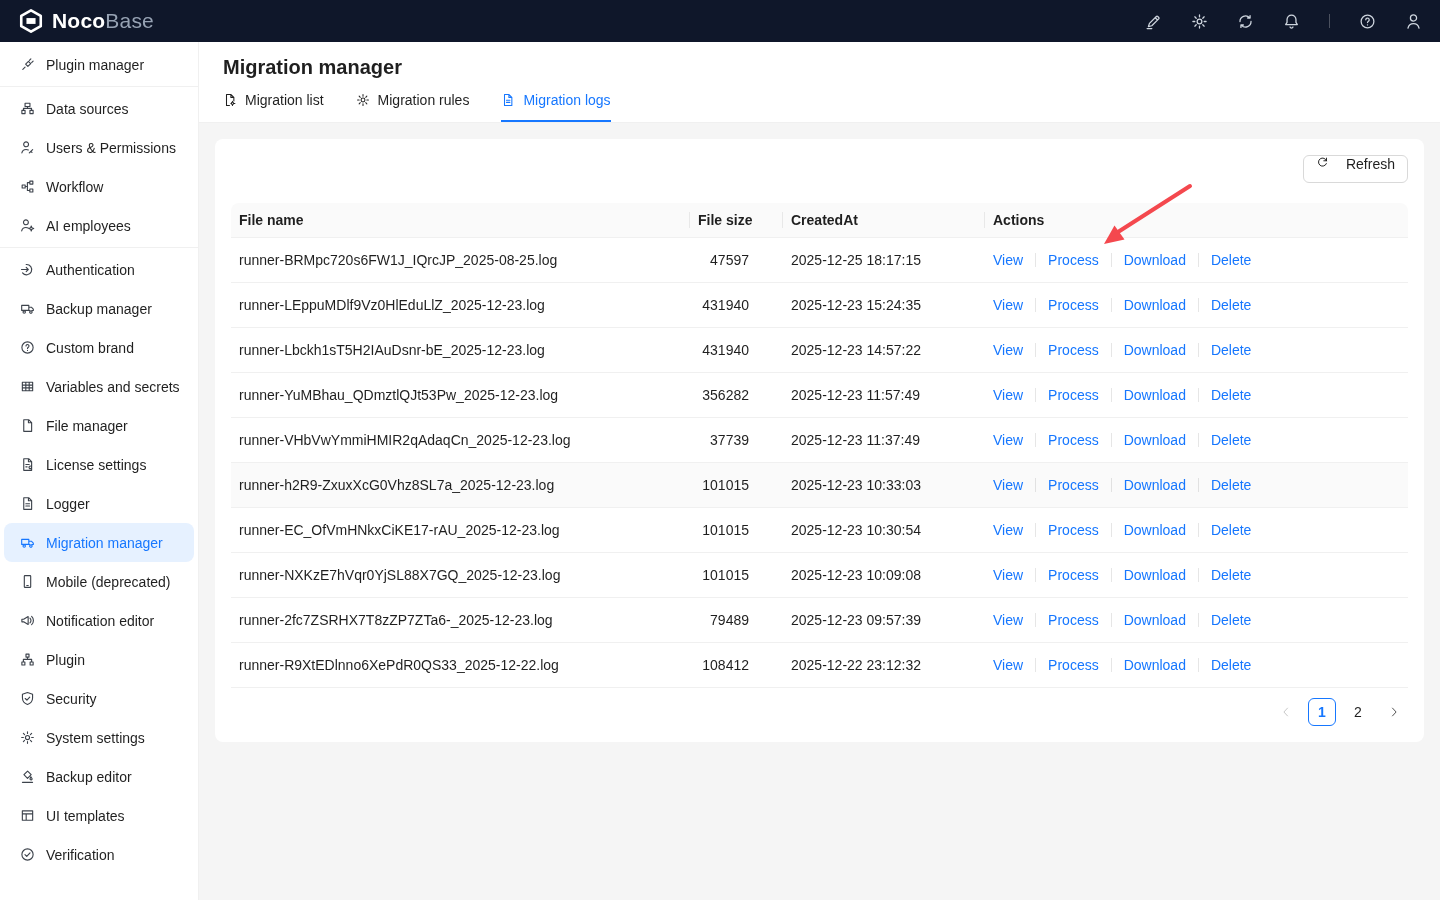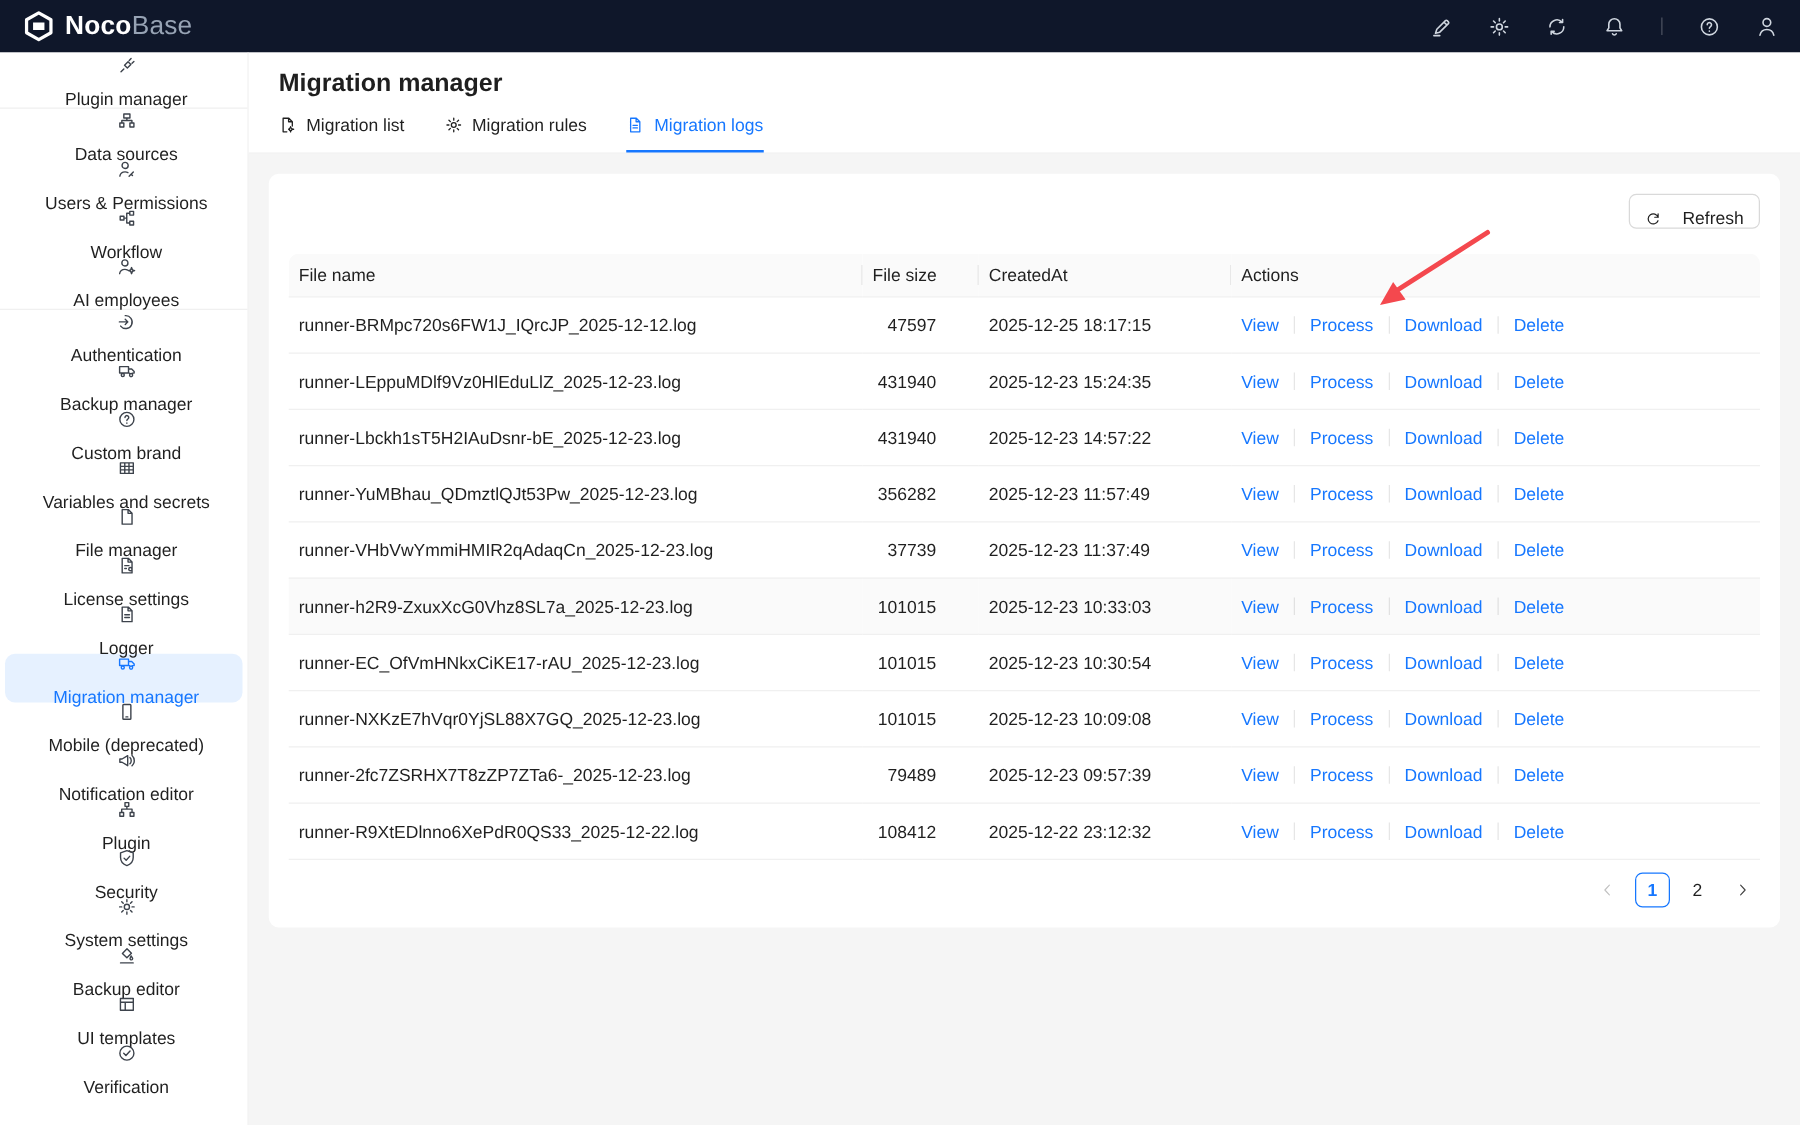--- a/index.html
+++ b/index.html
@@ -16,49 +16,49 @@
   .brand-light { color:#97a3b4; font-weight:400; }
   .topbar-actions { display:flex; align-items:center; gap:29px; }
   .top-icon { width:17px; height:17px; color:#cfd6df; cursor:pointer; display:inline-flex; }
   .top-icon svg { width:100%; height:100%; }
   .top-divider { width:1px; height:14px; background:rgba(255,255,255,0.25); }
 
   
   .sidebar { position:absolute; left:0; top:42px; width:199px; height:858px; background:#fff;
     border-right:1px solid #f0f0f0; padding-top:3px; }
   .side-item { height:39px; display:flex; align-items:center; gap:11px; padding:0 12px 0 16px;
-    margin:0 4px; border-radius:8px; cursor:pointer; color:rgba(0,0,0,0.88);flex-direction:column; }
+    margin:0 4px; border-radius:8px; cursor:pointer; color:rgba(0,0,0,0.88); }
   .side-item .icon { width:15px; height:15px; color:#3d434c; flex:none; display:inline-flex; }
   .side-item .icon svg { width:100%; height:100%; }
   .side-item.active { background:#e6f1ff; color:#1677ff; }
   .side-item.active .icon { color:#1677ff; }
   .side-divider { height:1px; background:#f0f0f0; margin:2px 0; }
 
   
   .main { position:absolute; left:199px; top:42px; width:1241px; height:858px; }
   .page-head { background:#fff; padding:14px 24px 0 24px; border-bottom:1px solid #f0f0f0; }
   .page-title { font-size:20px; font-weight:700; }
   .tabs { display:flex; gap:32px; margin-top:13px; }
   .tab { display:flex; align-items:center; gap:8px; padding-bottom:12px; cursor:pointer;
     border-bottom:2px solid transparent; }
   .tab .icon { width:14px; height:14px; display:inline-flex; }
   .tab .icon svg { width:100%; height:100%; }
   .tab.active { color:#1677ff; border-bottom-color:#1677ff; }
 
   .content { padding:16px 16px; }
   .card { background:#fff; border-radius:8px; padding:16px; }
   .card-toolbar { display:flex; justify-content:flex-end; }
-  .btn { display:inline-flex; align-items:flex-end; gap:17px; height:28px; padding:0 12px;
+  .btn { display:inline-flex; align-items:flex-start; gap:17px; height:28px; padding:0 12px;
     background:#fff; border:1px solid #d9d9d9; border-radius:6px; cursor:pointer;
     font-size:14px; color:rgba(0,0,0,0.88); }
   .btn .icon { width:13px; height:13px; display:inline-flex; }
   .btn .icon svg { width:100%; height:100%; }
 
   table.log-table { width:100%; border-collapse:collapse; margin-top:20px; table-layout:fixed; }
-  .log-table th { background:#fafafa; text-align:left; font-weight:400; font-size:14px;
+  .log-table th { background:#fafafa; text-align:left; font-weight:700; font-size:14px;
     padding:8px 8px; height:34px; border-bottom:1px solid #f0f0f0; position:relative; }
   .log-table th:not(:last-child)::after { content:""; position:absolute; right:0; top:9px;
     width:1px; height:16px; background:#e8e8e8; }
   .log-table th:first-child { border-top-left-radius:8px; }
   .log-table th:last-child  { border-top-right-radius:8px; }
   .log-table td { padding:8px 8px; height:45px; border-bottom:1px solid #f0f0f0; font-size:14px; }
   .log-table tr.hovered td { background:#fafafa; }
   .col-name { width:459px; }
   .col-size { width:93px; }
   .col-date { width:202px; }
@@ -348,21 +348,21 @@
         <thead>
           <tr>
             <th class="col-name">File name</th>
             <th class="col-size">File size</th>
             <th class="col-date">CreatedAt</th>
             <th>Actions</th>
           </tr>
         </thead>
         <tbody>
           <tr>
-            <td>runner-BRMpc720s6FW1J_IQrcJP_2025-12-12.log</td>
+            <td>runner-BRMpc720s6FW1J_IQrcJP_2025-08-25.log</td>
             <td><span class="size-num">47597</span></td>
             <td>2025-12-25 18:17:15</td>
             <td><a class="act-link">View</a><span class="vsep"></span><a class="act-link">Process</a><span class="vsep"></span><a class="act-link">Download</a><span class="vsep"></span><a class="act-link">Delete</a></td>
           </tr>
           <tr>
             <td>runner-LEppuMDlf9Vz0HlEduLlZ_2025-12-23.log</td>
             <td><span class="size-num">431940</span></td>
             <td>2025-12-23 15:24:35</td>
             <td><a class="act-link">View</a><span class="vsep"></span><a class="act-link">Process</a><span class="vsep"></span><a class="act-link">Download</a><span class="vsep"></span><a class="act-link">Delete</a></td>
           </tr>

